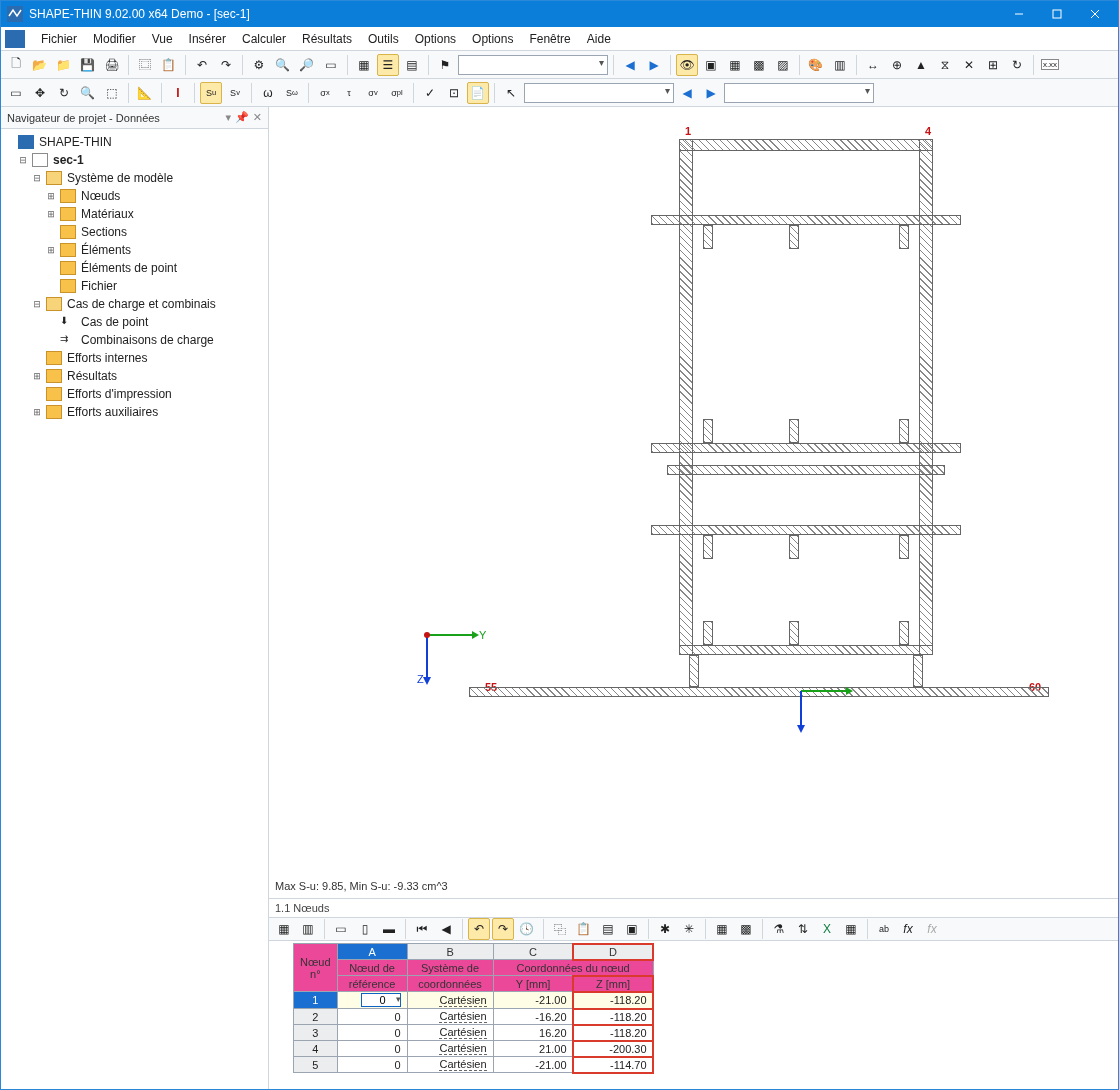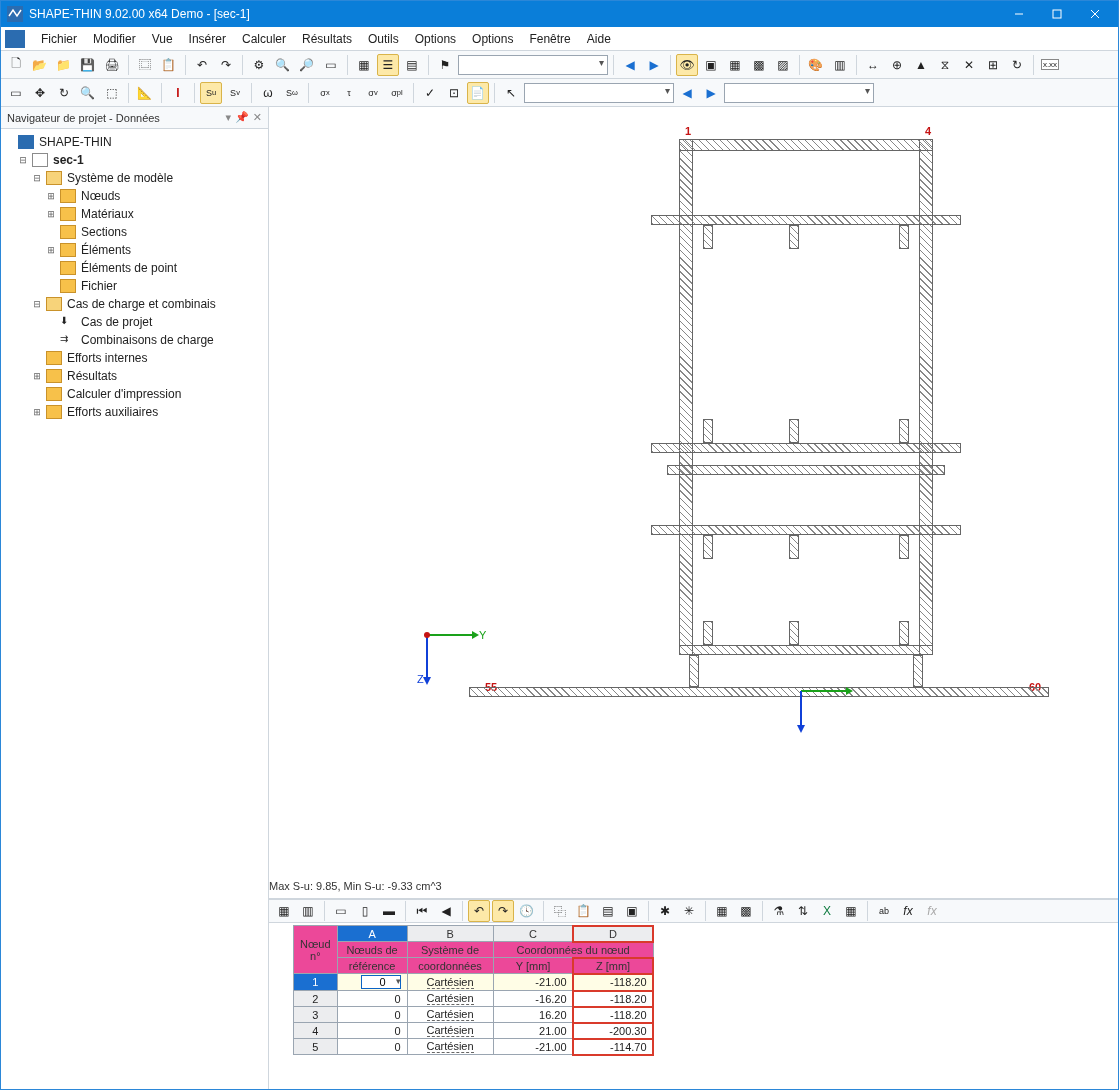--- a/index.html
+++ b/index.html
@@ -41,38 +41,38 @@
   .ic-folder-open { background:#f7d37a; border:1px solid #c9922a; }
   .ic-app { background:#2b6cb0;}
   .ic-doc { background:#fff; border:1px solid #8b8b8b;}
   .tree-label { padding:0 2px;}
   .tree-label.bold { font-weight:600; }
   .ind0{padding-left:0}.ind1{padding-left:14px}.ind2{padding-left:28px}.ind3{padding-left:42px}
 
   
   .main { flex:1; display:flex; flex-direction:column; }
   .viewport { flex:1; position:relative; background:#fff; overflow:hidden; border-bottom:1px solid #cfd6dd;}
-  .status-text { position:absolute; left:0; bottom:6px; font-size:11px; color:#333; }
+  .status-text { position:absolute; left:6px; bottom:6px; font-size:11px; color:#333; }
   .hatch { background: repeating-linear-gradient(45deg,#888 0,#888 1px,transparent 1px,transparent 5px); border:1px solid #666; position:absolute; }
   .node-label { position:absolute; font-size:11px; color:#c51313; font-weight:600;}
 
   
   .tablepanel { height:190px; background:#fff; display:flex; flex-direction:column;}
   .tp-title { padding:3px 6px; font-size:11px; color:#444;}
   .tp-toolbar { height:24px; background:#f7f9fb; border-top:1px solid #cfd6dd; border-bottom:1px solid #cfd6dd; display:flex; align-items:center; padding:0 4px; gap:2px;}
   .grid-wrap { flex:1; overflow:auto; padding:2px 2px 2px 24px;}
   table.grid { border-collapse:collapse; font-size:11px;}
   table.grid th, table.grid td { border:1px solid #9aa5b1; padding:1px 6px; height:16px; background:#fff;}
   table.grid th { background:#ec4899; font-weight:400; color:#333; text-align:center;}
   table.grid th.col-letter { background:#ecedef;}
   table.grid th.col-letter.sel { background:#1a6fd1; color:#fff;}
   table.grid td.rowhdr { background:#ecedef; text-align:center; width:32px;}
   table.grid td.rowhdr.sel { background:#1a6fd1; color:#fff;}
   table.grid td.num { text-align:right;}
-  table.grid td.txt { text-align:center;}
+  table.grid td.txt { text-align:right;}
   tr.selrow td { background:#fffde6;}
   tr.selrow td.rowhdr { background:#1a6fd1; color:#fff;}
   .cell-edit { position:relative;}
   .cell-edit input { width:40px; border:1px solid #0b63c5; height:14px; font-size:11px; text-align:right; padding:0 14px 0 2px;}
   .cell-edit .dd { position:absolute; right:6px; top:2px; font-size:9px; color:#555;}
   .red-box { outline:2px solid #d93a2b; outline-offset:-1px;}
   .dashed-underline { border-bottom: 1px dashed #666; display: inline-block; line-height: 11px; }
 
 </style>
 </head>
@@ -264,41 +264,41 @@
             <span class="tree-label">Fichier</span>
           </div>
         <div class="tree-node ind2">
             <span class="toggle">⊟</span>
             <span class="icon ic-folder-open"></span>
             <span class="tree-label">Cas de charge et combinais</span>
           </div>
         <div class="tree-node ind3">
             <span class="toggle"></span>
             <span class="icon" style="font-size:10px;">⬇</span>
-            <span class="tree-label">Cas de projet</span>
+            <span class="tree-label">Cas de point</span>
           </div>
         <div class="tree-node ind3">
             <span class="toggle"></span>
             <span class="icon" style="font-size:10px;">⇉</span>
             <span class="tree-label">Combinaisons de charge</span>
           </div>
         <div class="tree-node ind2">
             <span class="toggle"></span>
             <span class="icon ic-folder"></span>
             <span class="tree-label">Efforts internes</span>
           </div>
         <div class="tree-node ind2">
             <span class="toggle">⊞</span>
             <span class="icon ic-folder"></span>
             <span class="tree-label">Résultats</span>
           </div>
         <div class="tree-node ind2">
             <span class="toggle"></span>
             <span class="icon ic-folder"></span>
-            <span class="tree-label">Calculer d'impression</span>
+            <span class="tree-label">Efforts d'impression</span>
           </div>
         <div class="tree-node ind2">
             <span class="toggle">⊞</span>
             <span class="icon ic-folder"></span>
             <span class="tree-label">Efforts auxiliaires</span>
           </div>
       </div>
     </div>
 
     <div class="main">
@@ -353,20 +353,21 @@
           <line x1="10" y1="6" x2="55" y2="6" stroke="#1aa11a" stroke-width="2"></line>
           <polygon points="55,2 62,6 55,10" fill="#1aa11a"></polygon>
           <line x1="10" y1="6" x2="10" y2="40" stroke="#1040d8" stroke-width="2"></line>
           <polygon points="6,40 10,48 14,40" fill="#1040d8"></polygon>
         </svg>
 
         <div class="status-text">Max S-u: 9.85, Min S-u: -9.33 cm^3</div>
       </div>
 
       <div class="tablepanel">
+        <div class="tp-title">1.1 Nœuds</div>
         <div class="tp-toolbar">
           <div class="tb-btn">▦</div>
           <div class="tb-btn">▥</div>
           <div class="tb-sep"></div>
           <div class="tb-btn">▭</div>
           <div class="tb-btn">▯</div>
           <div class="tb-btn">▬</div>
           <div class="tb-sep"></div>
           <div class="tb-btn">⏮</div>
           <div class="tb-btn">◀</div>
@@ -402,21 +403,21 @@
                 <tr>
               <th rowspan="3" style="width:40px;">
                 <div>Nœud n°</div>
               </th>
               <th class="col-letter sel" style="width:70px;">A</th>
               <th class="col-letter" style="width:86px;">B</th>
               <th class="col-letter" style="width:80px;">C</th>
               <th class="col-letter red-box" style="width:80px;">D</th>
             </tr>
             <tr>
-              <th>Nœuds de</th>
+              <th>Nœud de</th>
               <th>Système de</th>
               <th colspan="2">Coordonnées du nœud</th>
             </tr>
             <tr>
               <th>référence</th>
               <th>coordonnées</th>
               <th>Y [mm]</th>
               <th class="red-box">Z [mm]</th>
             </tr>
 

